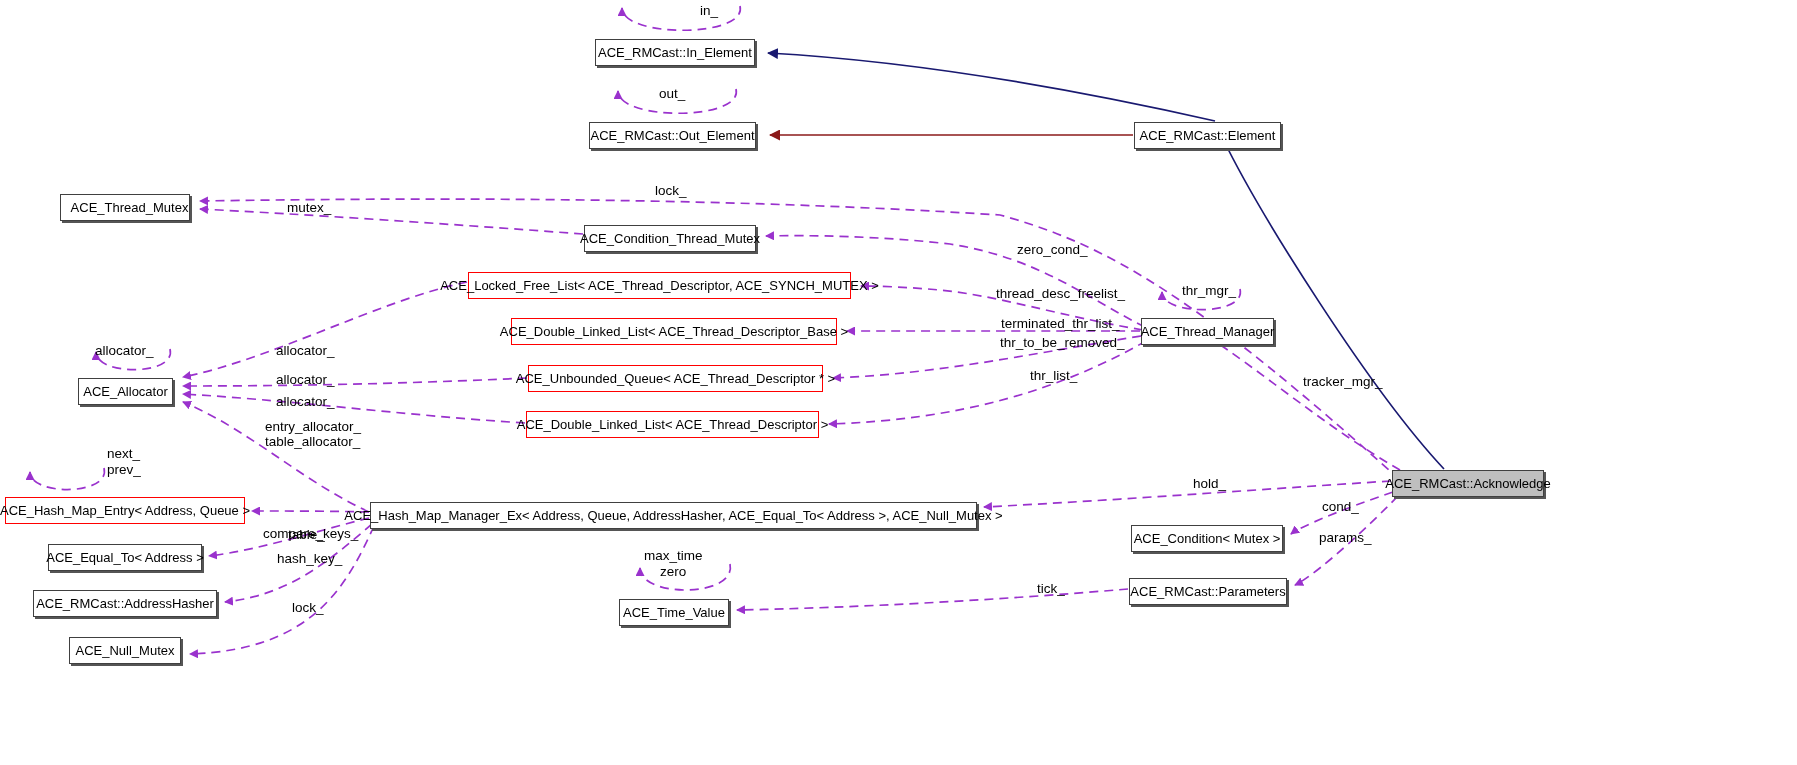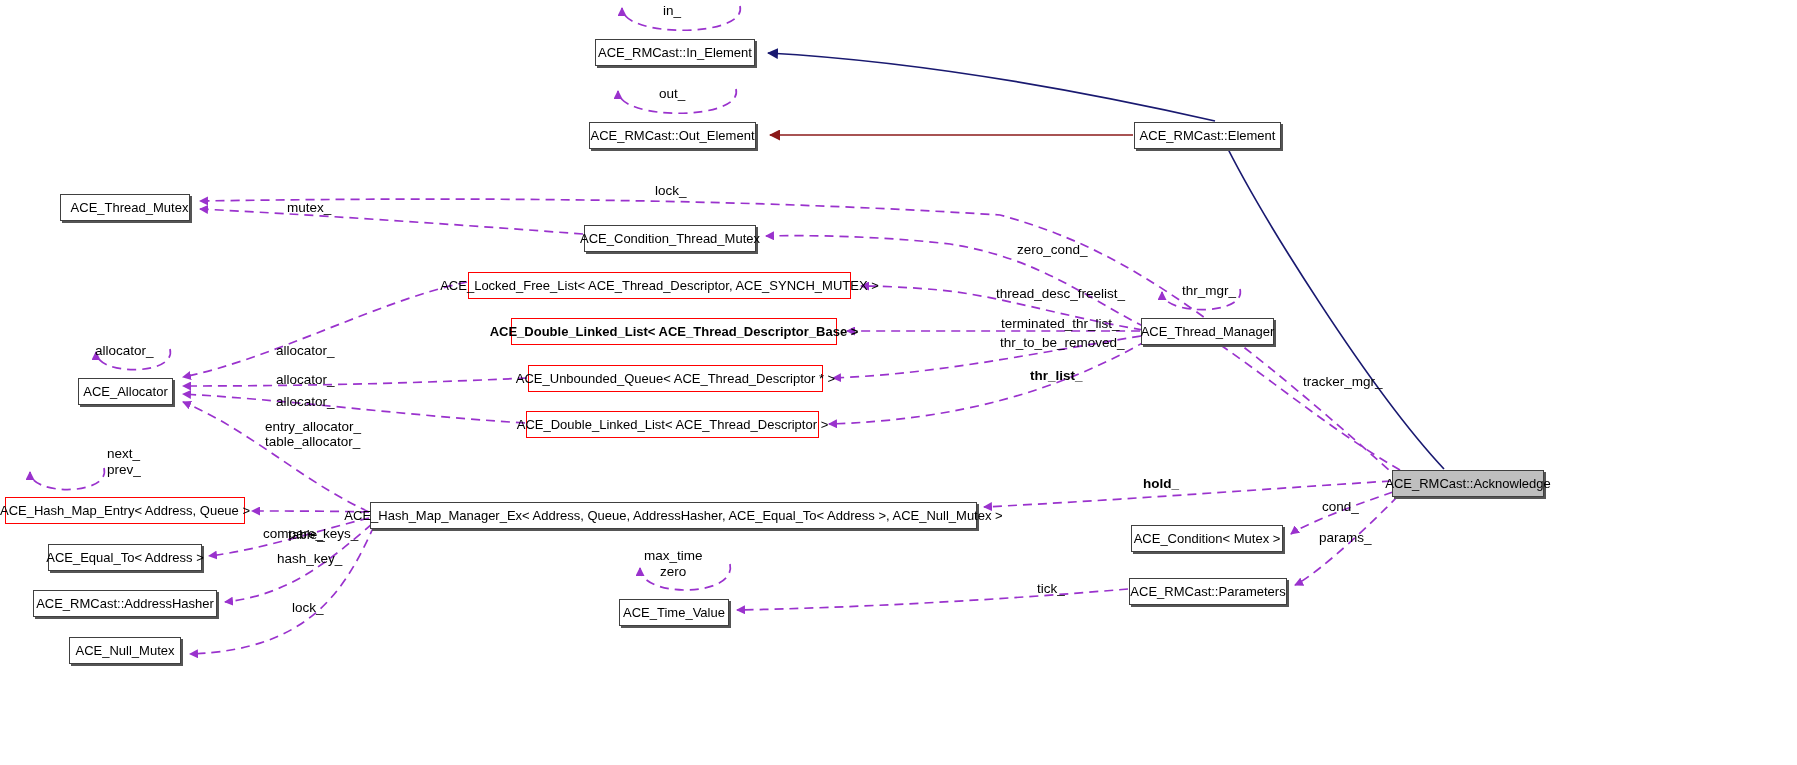--- a/index.html
+++ b/index.html
@@ -161,21 +161,21 @@
   </div>
 
   <div class="node" style="left:584px; top:225px; width:172px;">
     <span>ACE_Condition_Thread_Mutex</span>
   </div>
 
   <div class="node red" style="left:468px; top:272px; width:383px;">
     <span>ACE_Locked_Free_List&lt; ACE_Thread_Descriptor, ACE_SYNCH_MUTEX &gt;</span>
   </div>
 
-  <div class="node red" style="left:511px; top:318px; width:326px;font-weight:bold;">
+  <div class="node red" style="left:511px; top:318px; width:326px;">
     <span>ACE_Double_Linked_List&lt; ACE_Thread_Descriptor_Base &gt;</span>
   </div>
 
   <div class="node" style="left:1141px; top:318px; width:133px;">
     <span>ACE_Thread_Manager</span>
   </div>
 
   <div class="node red" style="left:528px; top:365px; width:295px;">
     <span>ACE_Unbounded_Queue&lt; ACE_Thread_Descriptor * &gt;</span>
   </div>
@@ -217,40 +217,40 @@
   </div>
 
   <div class="node" style="left:619px; top:599px; width:110px;">
     <span>ACE_Time_Value</span>
   </div>
 
   <div class="node" style="left:69px; top:637px; width:112px;">
     <span>ACE_Null_Mutex</span>
   </div>
 
-  <div class="edge-label" style="left:663px; top:3px;">in_</div>
+  <div class="edge-label" style="left:700px; top:3px;">in_</div>
   <div class="edge-label" style="left:659px; top:86px;">out_</div>
   <div class="edge-label" style="left:655px; top:183px;">lock_</div>
   <div class="edge-label" style="left:287px; top:200px;">mutex_</div>
   <div class="edge-label" style="left:1017px; top:242px;">zero_cond_</div>
   <div class="edge-label" style="left:996px; top:286px;">thread_desc_freelist_</div>
   <div class="edge-label" style="left:1182px; top:283px;">thr_mgr_</div>
   <div class="edge-label" style="left:1001px; top:316px;">terminated_thr_list_</div>
   <div class="edge-label" style="left:1000px; top:335px;">thr_to_be_removed_</div>
   <div class="edge-label" style="left:95px; top:343px;">allocator_</div>
   <div class="edge-label" style="left:276px; top:343px;">allocator_</div>
-  <div class="edge-label" style="left:1030px; top:368px;font-weight:bold;">thr_list_</div>
+  <div class="edge-label" style="left:1030px; top:368px;">thr_list_</div>
   <div class="edge-label" style="left:276px; top:372px;">allocator_</div>
   <div class="edge-label" style="left:1303px; top:374px;">tracker_mgr_</div>
   <div class="edge-label" style="left:276px; top:394px;">allocator_</div>
   <div class="edge-label" style="left:265px; top:419px;">entry_allocator_</div>
   <div class="edge-label" style="left:265px; top:434px;">table_allocator_</div>
   <div class="edge-label" style="left:107px; top:446px;">next_</div>
   <div class="edge-label" style="left:107px; top:462px;">prev_</div>
-  <div class="edge-label" style="left:1143px; top:476px;font-weight:bold;">hold_</div>
+  <div class="edge-label" style="left:1193px; top:476px;">hold_</div>
   <div class="edge-label" style="left:288px; top:498px;margin-top:29px;">table_</div>
   <div class="edge-label" style="left:1322px; top:499px;">cond_</div>
   <div class="edge-label" style="left:263px; top:526px;">compare_keys_</div>
   <div class="edge-label" style="left:1319px; top:530px;">params_</div>
   <div class="edge-label" style="left:277px; top:551px;">hash_key_</div>
   <div class="edge-label" style="left:644px; top:548px;">max_time</div>
   <div class="edge-label" style="left:660px; top:564px;">zero</div>
   <div class="edge-label" style="left:1037px; top:581px;">tick_</div>
   <div class="edge-label" style="left:292px; top:600px;">lock_</div>
 

